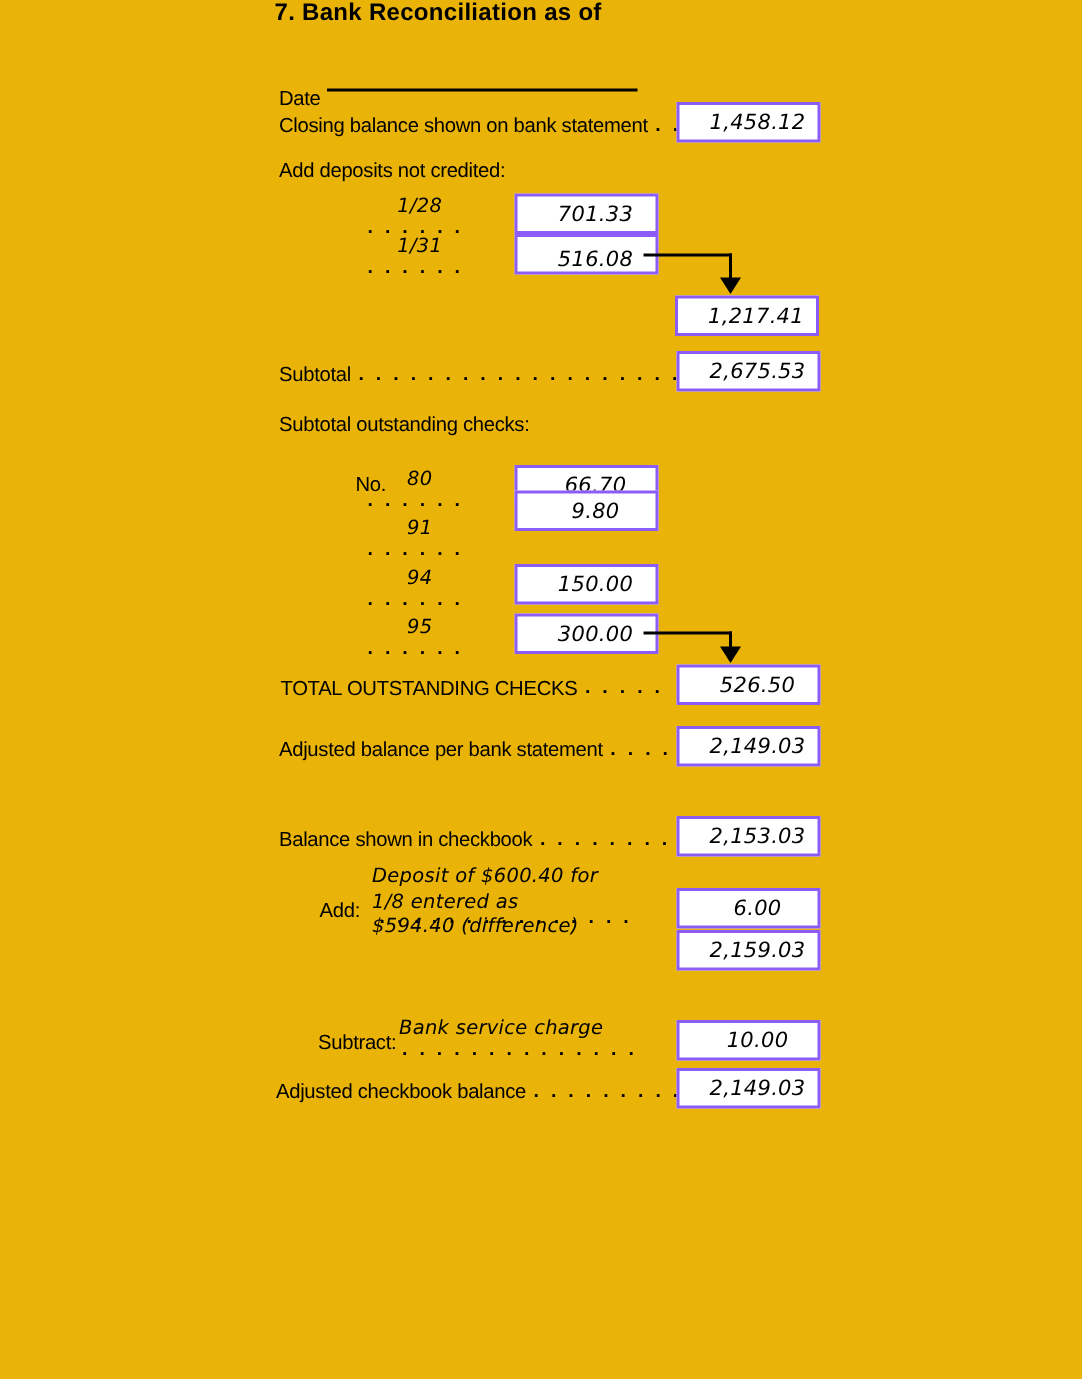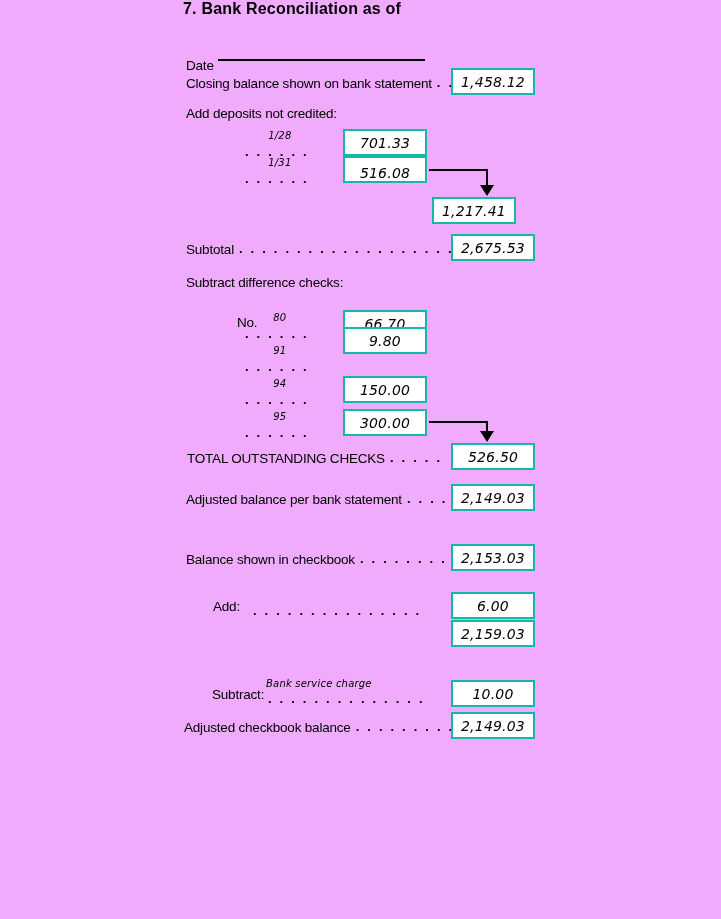--- a/index.html
+++ b/index.html
@@ -1,34 +1,34 @@
 <!DOCTYPE html>
 <html><head>
 <meta charset="utf-8">
 <style>
   html,body{margin:0;padding:0;background:#fff;}
   #page{
     position:relative;
     width:721px;height:919px;
-    background:#f0abfc;
+    background:#eab308;
     color:#000;
     font-family:"Liberation Sans",sans-serif;
     overflow:hidden;
   }
   .abs{position:absolute;white-space:nowrap;}
   .lbl{font-size:13.5px;letter-spacing:-0.2px;line-height:15px;}
   .heading-bold{font-size:16px;font-weight:bold;letter-spacing:0.2px;}
   .dots{font-weight:700;font-size:13px;letter-spacing:8px;margin-left:5px;vertical-align:1px;}
-  .hand{font-family:"DejaVu Sans",sans-serif;font-style:italic;font-size:10px;letter-spacing:0.2px;}
+  .hand{font-family:"DejaVu Sans",sans-serif;font-style:italic;font-size:13px;letter-spacing:0.2px;}
   .vbox{
     position:absolute;
     width:80px;height:23px;
-    border:2px solid #14b8a6;
+    border:2px solid #8b5cf6;
     background:#fff;
-    display:flex;align-items:center;justify-content:center;
+    display:flex;align-items:center;justify-content:center;padding-left:12px;
   }
   .vbox .hand{font-size:14px;}
   .rt{width:263px;text-align:right;}
   .fillline{position:absolute;}
   .fillline .dots{margin-left:0;}
   .fillline .num{
     position:absolute;left:50%;top:-13px;transform:translateX(-50%);
   }
   .hline{position:absolute;height:2px;background:#000;}
   .vline{position:absolute;width:2px;background:#000;}
@@ -74,32 +74,32 @@
   <div class="vbox" style="left:343px;top:156px;align-items:flex-end;">
     <span class="hand">516.08</span>
   </div>
 
   <div>
     <div class="hline" style="left:429px;top:169px;width:59px;"></div>
     <div class="vline" style="left:486px;top:169px;height:18px;"></div>
     <div class="ahead" style="left:480px;top:185px;"></div>
   </div>
 
-  <div class="vbox" style="left:432px;top:197px;">
+  <div class="vbox" style="left:450px;top:197px;">
     <span class="hand">1,217.41</span>
   </div>
 
   <div class="abs lbl" style="left:186px;top:241px;">
     <span>Subtotal</span><span class="dots">...................</span>
   </div>
   <div class="vbox" style="left:451px;top:234px;">
     <span class="hand">2,675.53</span>
   </div>
 
-  <div class="abs lbl" style="left:186px;top:275px;">Subtract difference checks:</div>
+  <div class="abs lbl" style="left:186px;top:275px;">Subtotal outstanding checks:</div>
   <div class="abs lbl" style="left:237px;top:315px;">No.</div>
 
   <div class="fillline" style="left:245px;top:325px;">
     <span class="dots">......</span>
     <span class="num hand">80</span>
   </div>
   <div class="vbox" style="left:343px;top:310px;text-align:right;">
     <span class="hand">66.70</span>
   </div>
 
@@ -149,20 +149,25 @@
 
   <div class="abs lbl" style="left:186px;top:551px;">
     <span>Balance shown in checkbook</span><span class="dots">.........</span>
   </div>
   <div class="vbox" style="left:451px;top:544px;">
     <span class="hand">2,153.03</span>
   </div>
 
   <div class="abs lbl" style="left:213px;top:599px;">Add:</div>
   <div class="abs dots" style="left:248px;top:603px;">...............</div>
+  <div class="abs hand notes" style="left:248px;top:577px;">
+    <div>Deposit of $600.40 for</div>
+    <div>1/8 entered as</div>
+    <div>$594.40 (difference)</div>
+  </div>
   <div class="vbox" style="left:451px;top:592px;">
     <span class="hand">6.00</span>
   </div>
   <div class="vbox" style="left:451px;top:620px;">
     <span class="hand">2,159.03</span>
   </div>
 
   <div class="abs lbl" style="left:212px;top:687px;">Subtract:</div>
   <div class="abs dots" style="left:263px;top:691px;">..............</div>
   <div class="abs hand" style="left:266px;top:678px;">Bank service charge</div>

